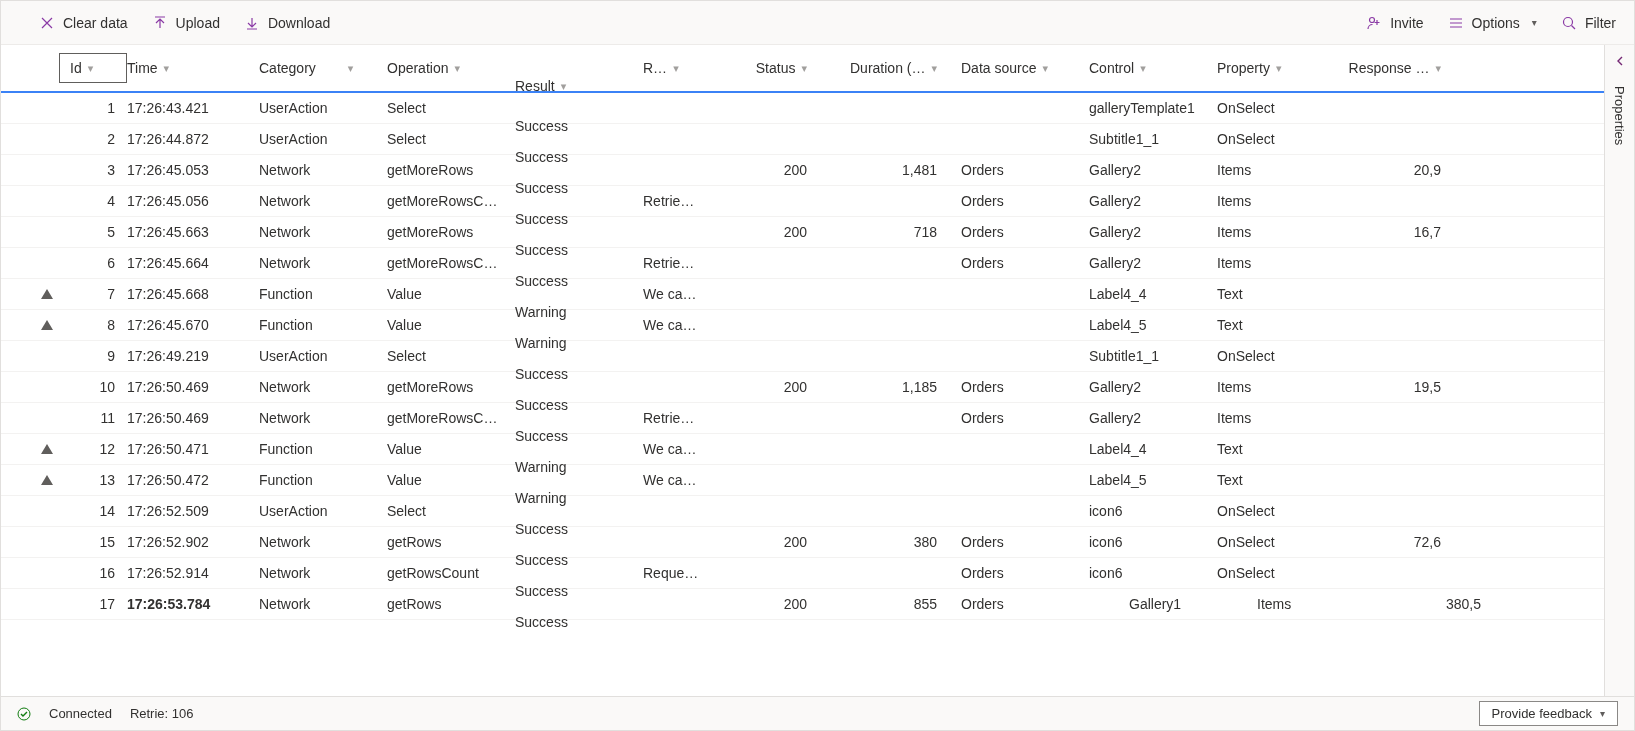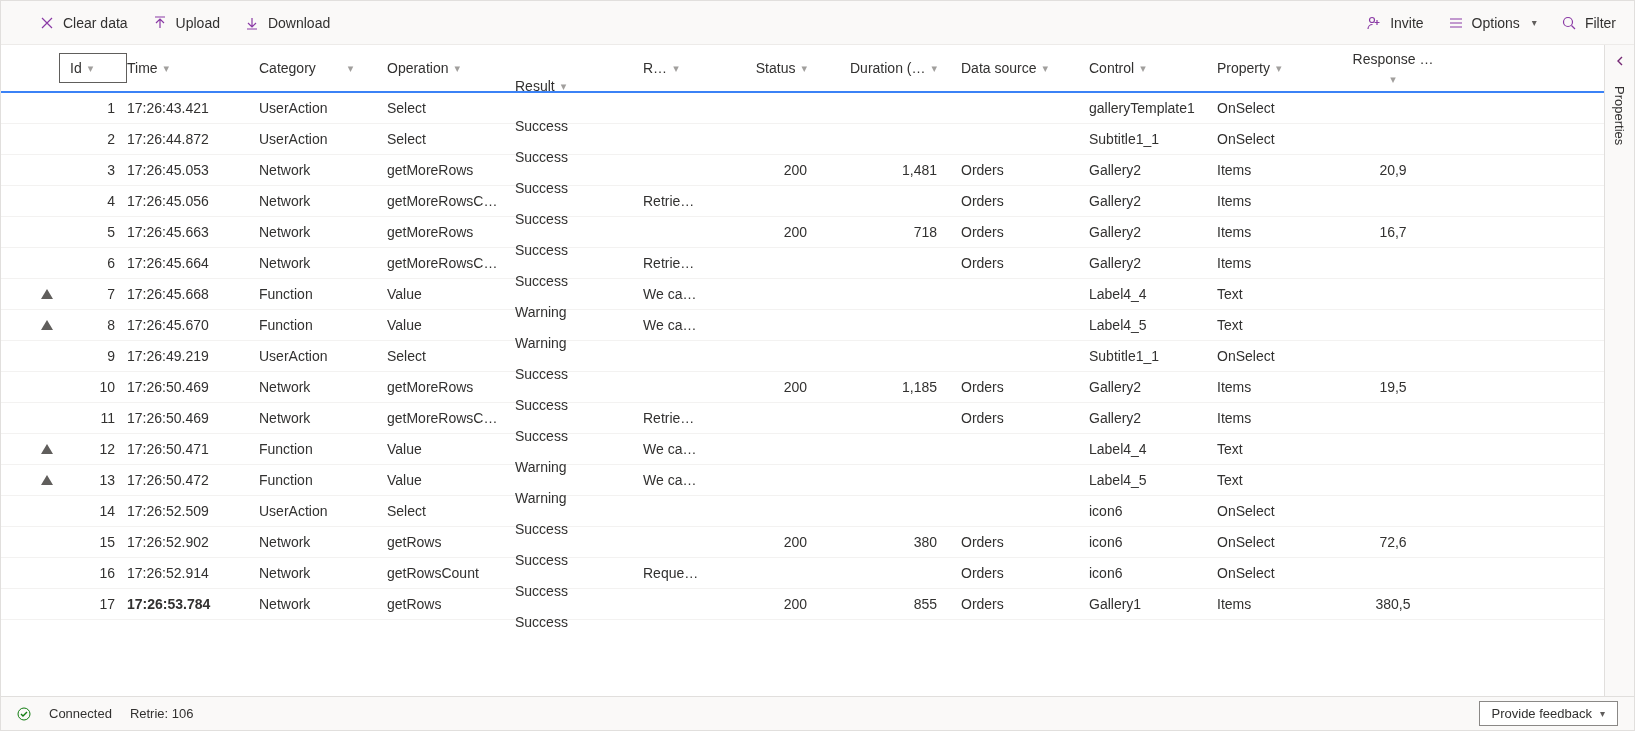--- a/index.html
+++ b/index.html
@@ -72,21 +72,21 @@
   .c-time   { width: 132px; }
   .c-cat    { width: 128px; gap: 32px; }
   .c-op     { width: 128px; }
   .c-res    { width: 128px; margin-top: 36px; }
   .c-r      { width: 78px; }
   .c-stat   { width: 110px; justify-content: flex-end; padding-right: 24px; align-items: center; }
   .c-dur    { width: 130px; justify-content: flex-end; padding-right: 24px; }
   .c-ds     { width: 128px; }
   .c-ctrl   { width: 128px; align-items: center; }
   .c-prop   { width: 128px; }
-  .c-resp   { width: 102px; justify-content: flex-end; padding-right: 6px; flex-direction: column; }
+  .c-resp   { width: 102px; justify-content: flex-end; padding-right: 6px; }
 
   .grid-body { flex: 1; overflow: auto; }
   .grid-body::-webkit-scrollbar { width: 16px; height: 16px; }
   .grid-body::-webkit-scrollbar-thumb { background: #c8c6c4; }
   .grid-body::-webkit-scrollbar-track { background: #f3f2f1; }
   .row {
     display: flex;
     align-items: center;
     height: 31px;
     border-bottom: 1px solid #f3f2f1;
@@ -512,21 +512,21 @@
             <div class="col c-warn"></div>
             <div class="cell col c-id" style="font-weight: 400; justify-content: flex-end;">17</div>
             <div class="cell col c-time" style="font-weight: 700;">17:26:53.784</div>
             <div class="cell col c-cat" style="font-weight: 400;">Network</div>
             <div class="cell col c-op" style="font-weight: 400;">getRows</div>
             <div class="cell col c-res" style="font-weight: 400;">Success</div>
             <div class="cell col c-r" style="font-weight: 400;"></div>
             <div class="cell col c-stat" style="font-weight: 400; justify-content: flex-end;">200</div>
             <div class="cell col c-dur" style="font-weight: 400; justify-content: flex-end;">855</div>
             <div class="cell col c-ds" style="font-weight: 400;">Orders</div>
-            <div class="cell col c-ctrl" style="font-weight: 400;">Gallery1</div>
+            <div class="cell col c-ctrl" style="font-weight: 400; margin-left: 40px;">Gallery1</div>
             <div class="cell col c-prop" style="font-weight: 400;">Items</div>
             <div class="cell col c-resp" style="font-weight: 400; justify-content: flex-end;">380,5</div>
           </div>
         </div>
     </div>
 
     <div class="rightrail">
       <span class="chev-left">
         <svg viewBox="0 0 12 12" style="width:12px;height:12px;">
             <path d="M8 2 L4 6 L8 10" fill="none" stroke="#742774" stroke-width="1.4"></path>

